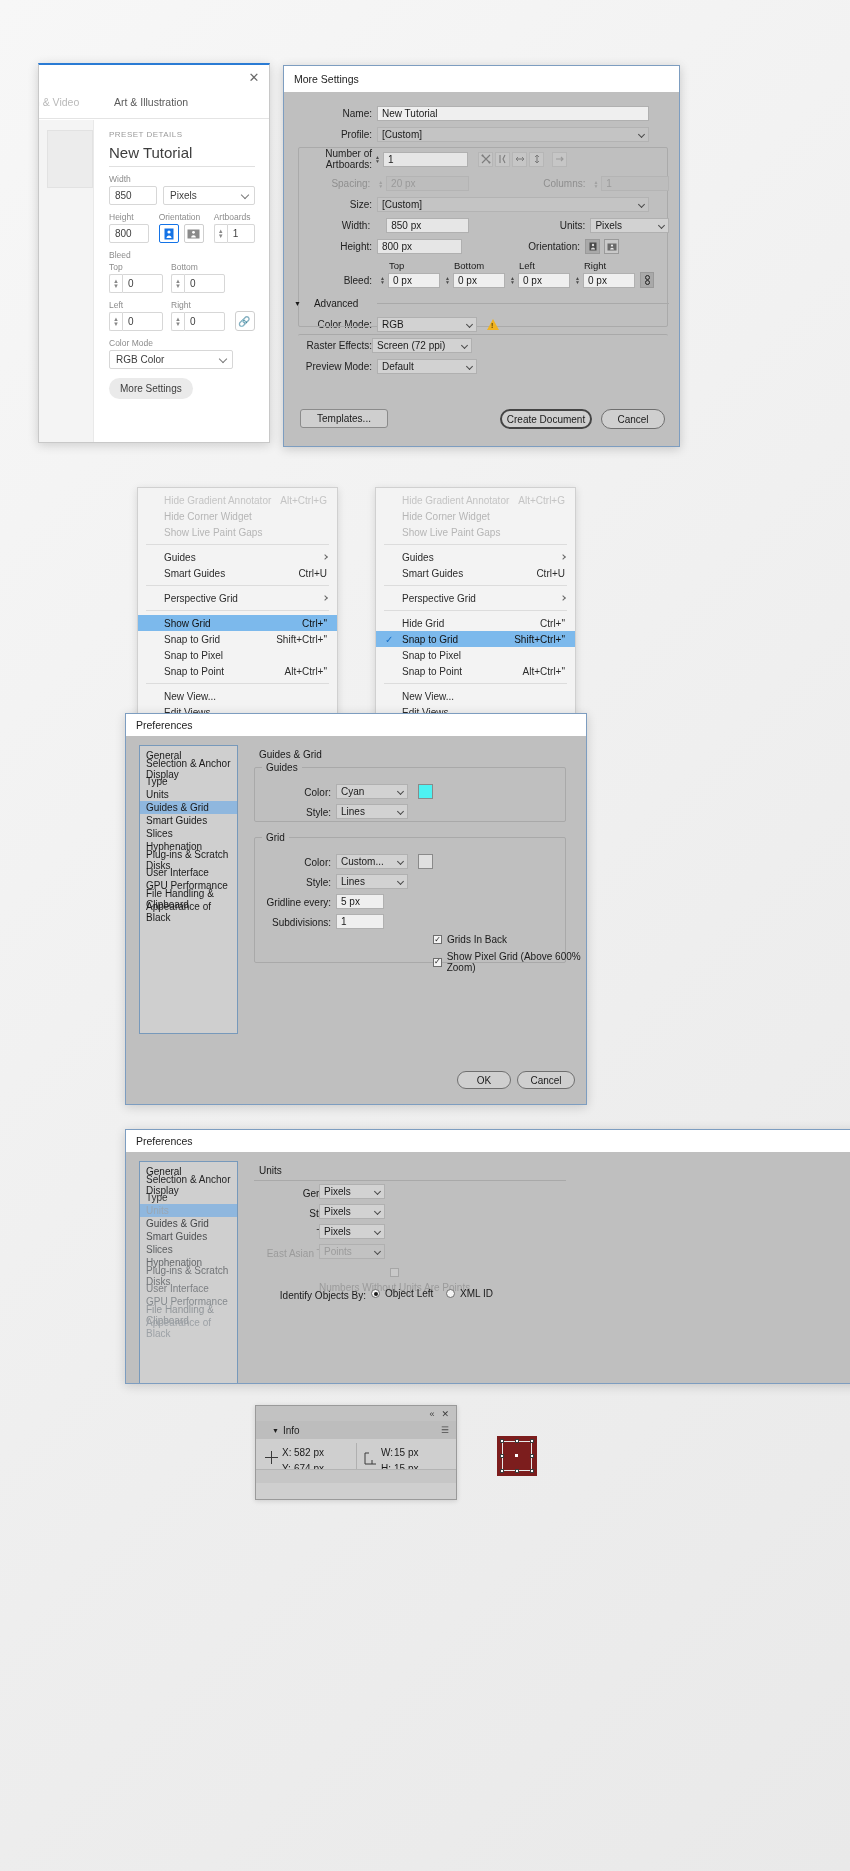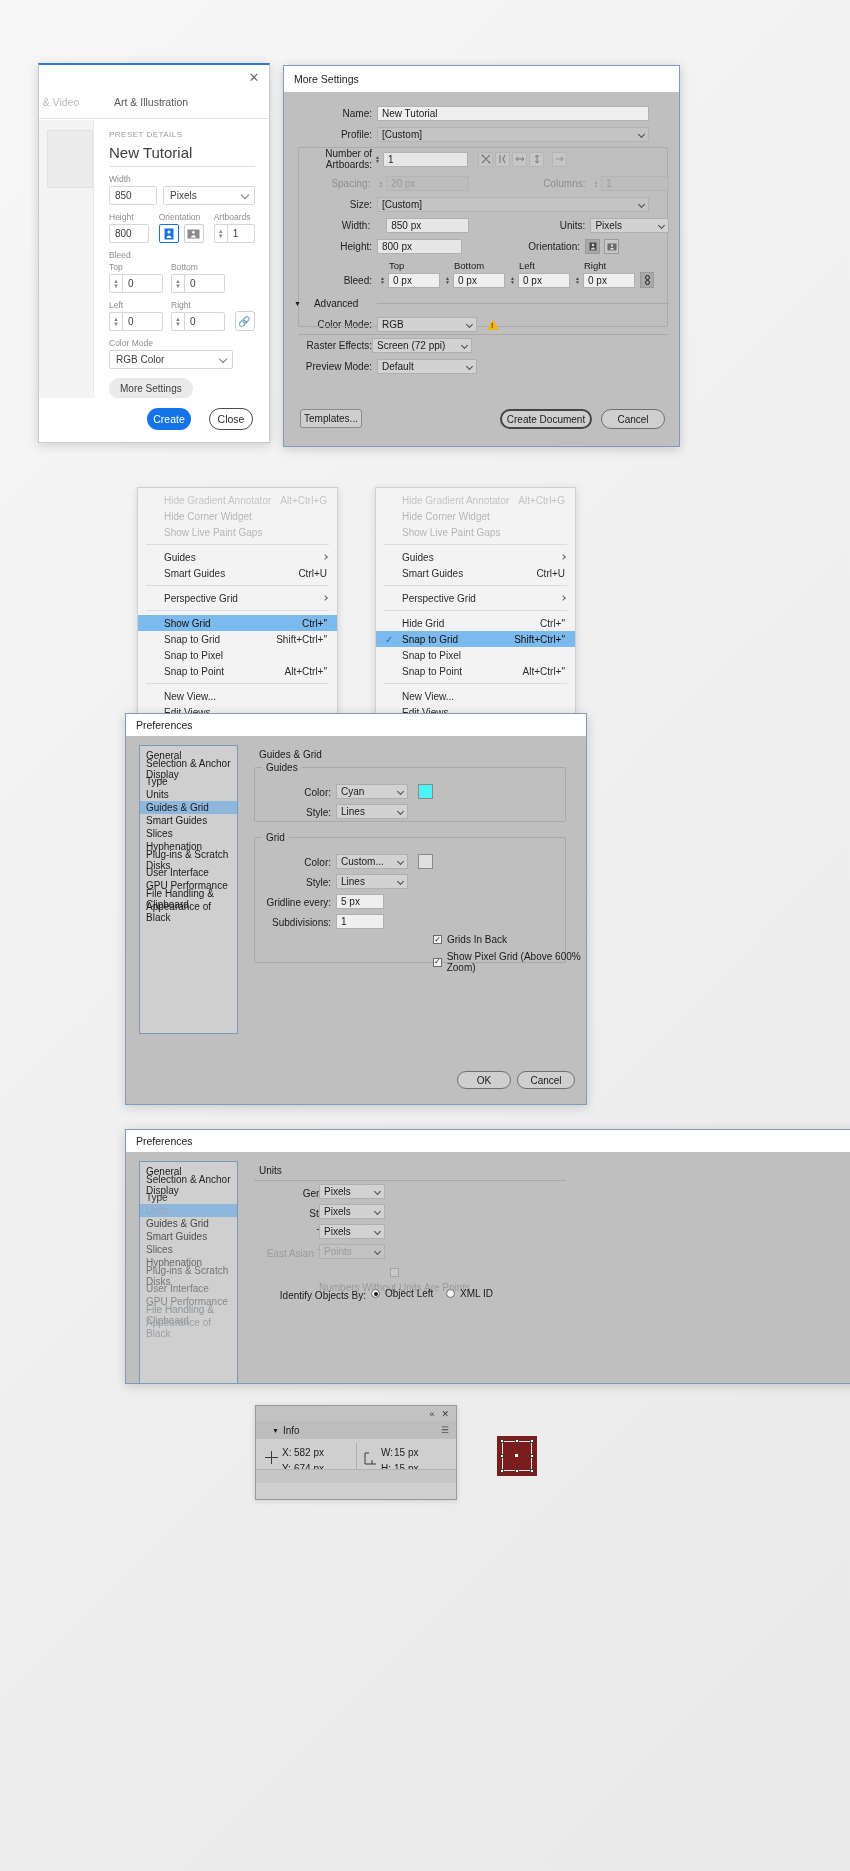--- a/index.html
+++ b/index.html
@@ -330,24 +330,20 @@
     </div>
 
     <div class="nd-fieldlbl">Color Mode</div>
     <div class="nd-select" style="width:124px">RGB Color</div>
 
     <div style="margin-top:9px">
       <div class="nd-more">More Settings</div>
     </div>
   </div>
 
-  <div class="nd-footer">
-    <div class="btn-pill btn-create">Create</div>
-    <div class="btn-pill btn-close">Close</div>
-  </div>
 </div>
 
 <div id="moresettings" class="abs">
   <div class="ms-title">More Settings</div>
 
   <div class="ms-body">
 
     <div class="ms-group" style="left:14px; top:55px; width:370px; height:180px;"></div>
 
     <div class="ms-line" style="margin-top:6px">
@@ -506,21 +502,21 @@
 
     <div class="ms-line">
       <div class="ms-lbl" style="width:78px; margin-right:5px">Preview Mode:</div>
       <div class="ms-sel" style="width:100px">Default</div>
     </div>
 
     <div class="ms-group" style="left:14px; top:242px; width:370px; height:144px; border-top:1px solid #a9a9a9; border-left:none; border-right:none; border-bottom:none;"></div>
   </div>
 
   <div class="abs" style="left:16px; top:343px; width:365px; height:26px;">
-    <div class="ms-btn" style="position:absolute; left:0; top:0; width:62px;">Templates...</div>
+    <div class="ms-btn" style="position:absolute; left:0; top:0; width:88px;">Templates...</div>
     <div class="ms-btn default" style="position:absolute; right:73px; top:0; width:92px; height:20px;">Create Document</div>
     <div class="ms-btn rounded" style="position:absolute; right:0; top:0; width:64px; height:20px;">Cancel</div>
   </div>
 </div>
 
 <div class="ctxmenu abs" id="menu-left" style="left:137px; top:487px; width:201px;">
     <div class="mi dim">
       <span>Hide Gradient Annotator</span>
       <span class="sc">Alt+Ctrl+G</span>
     </div>

